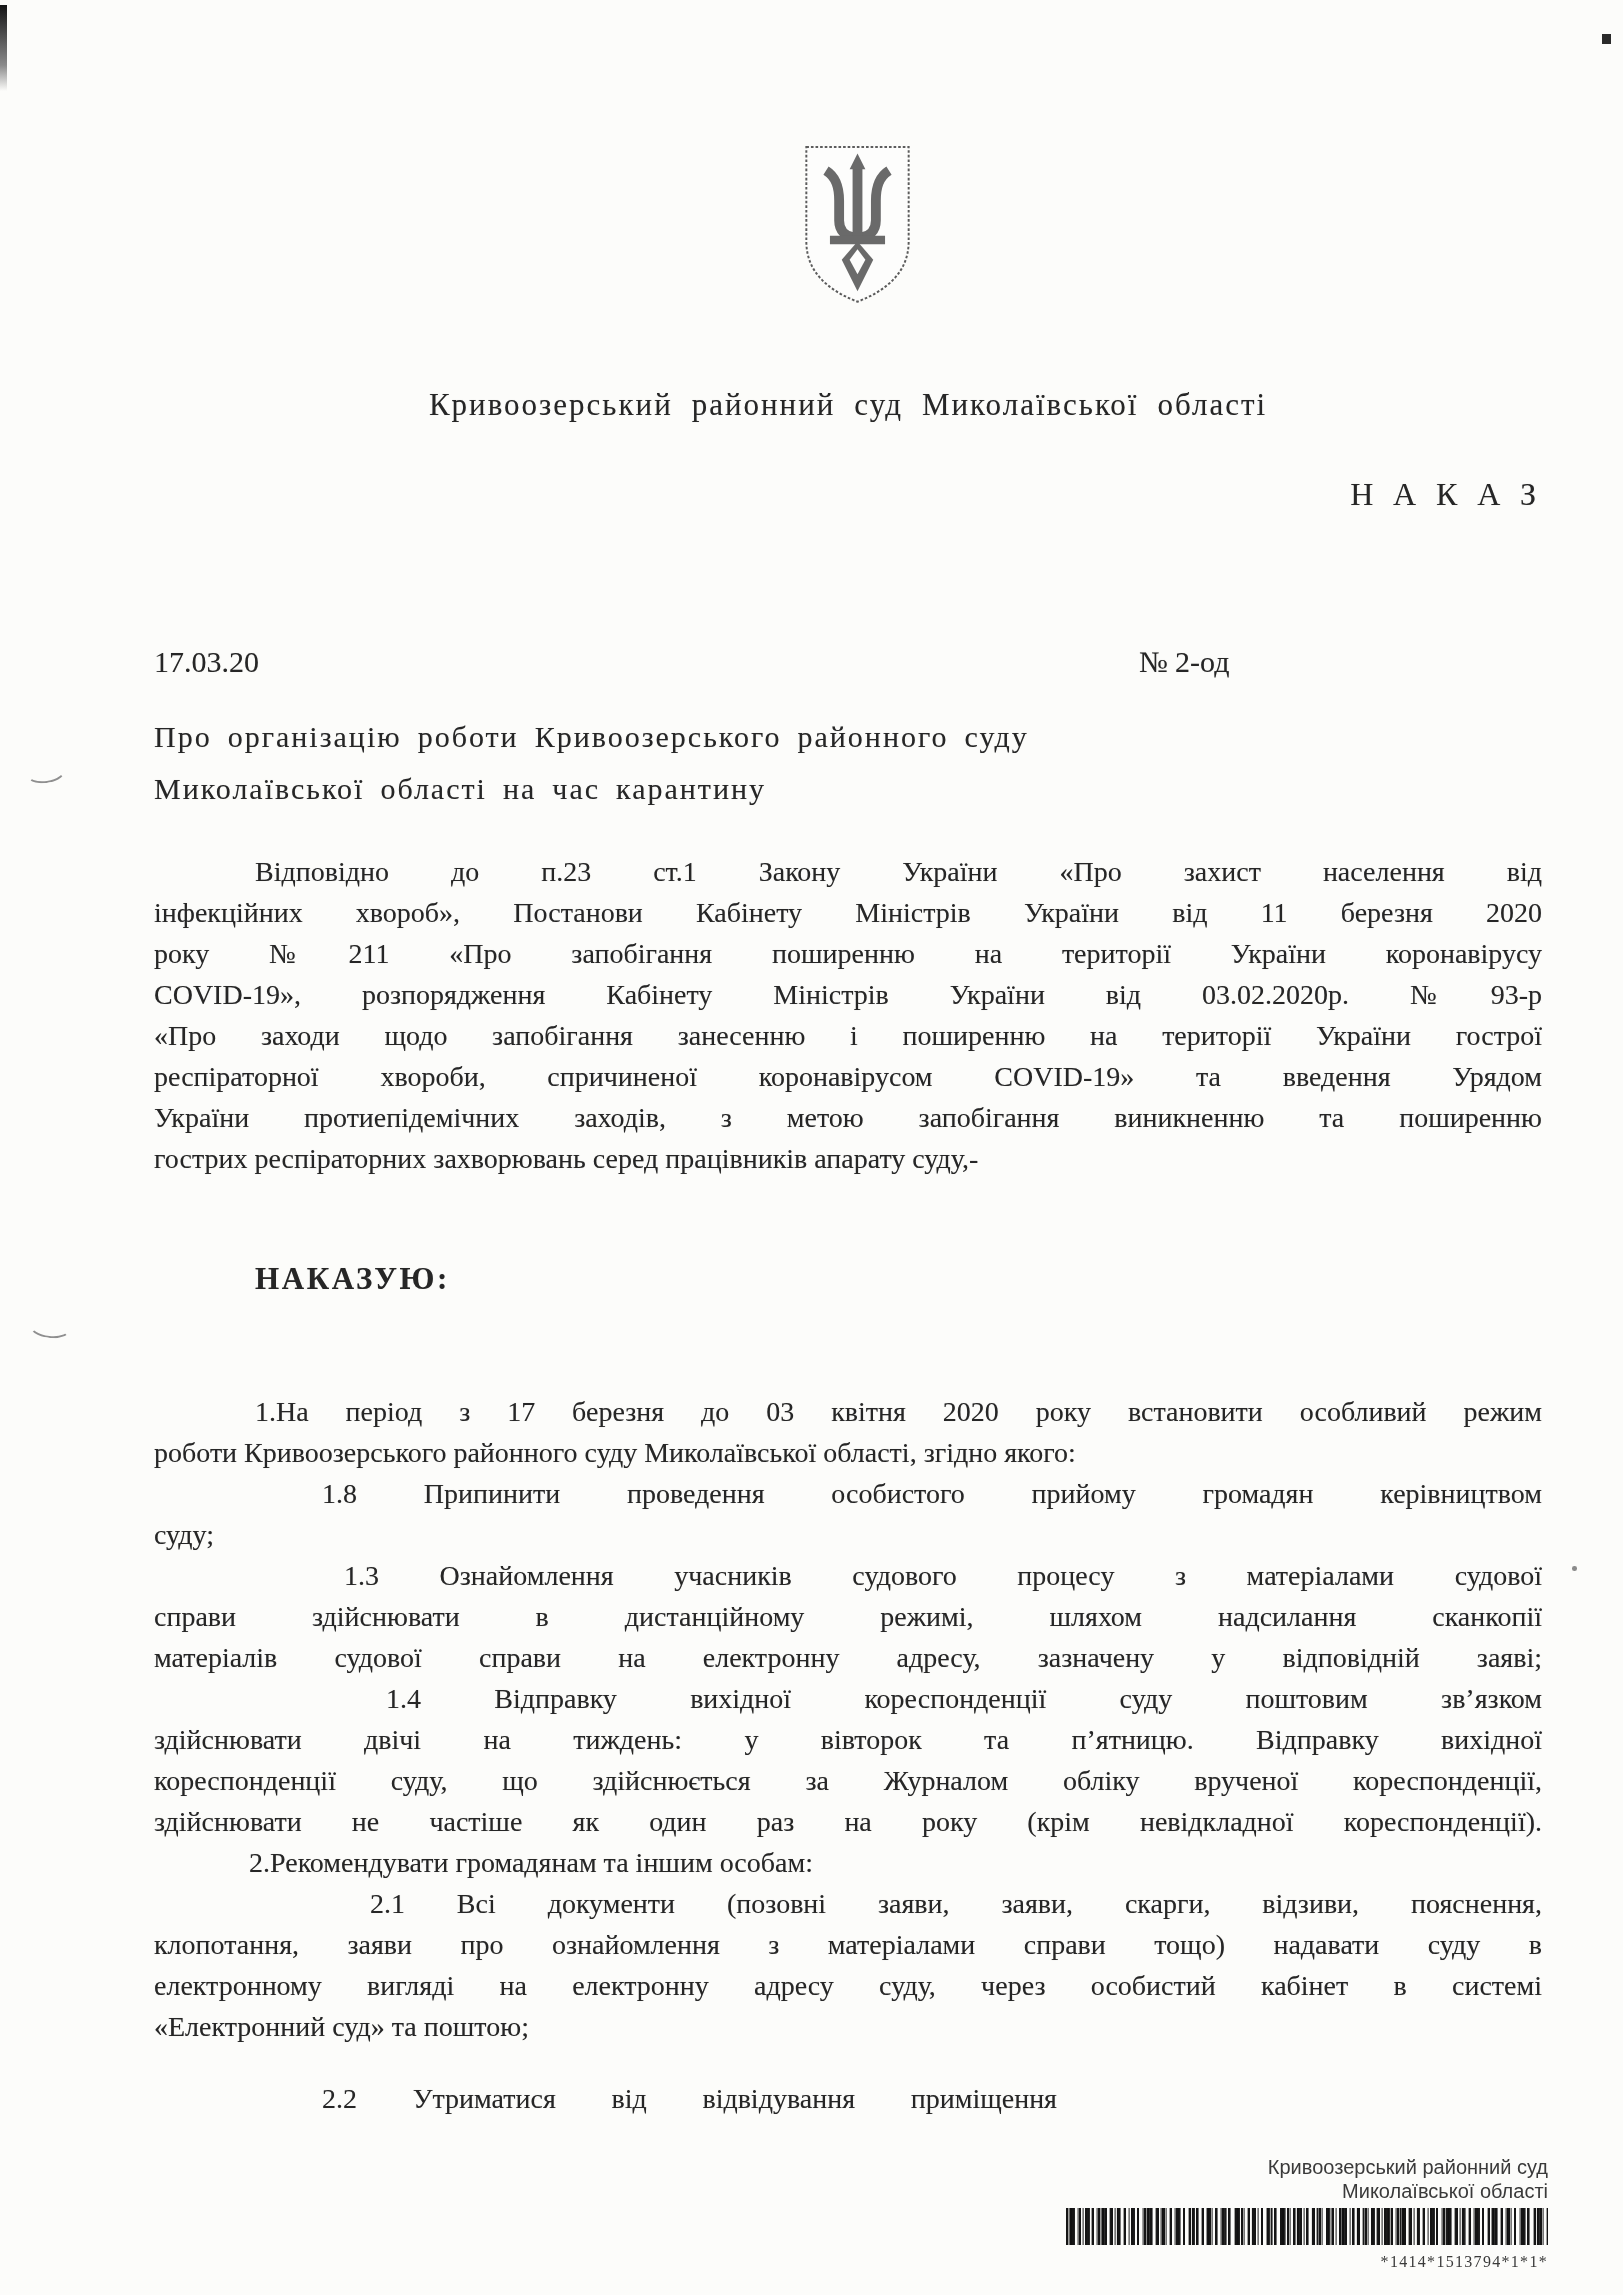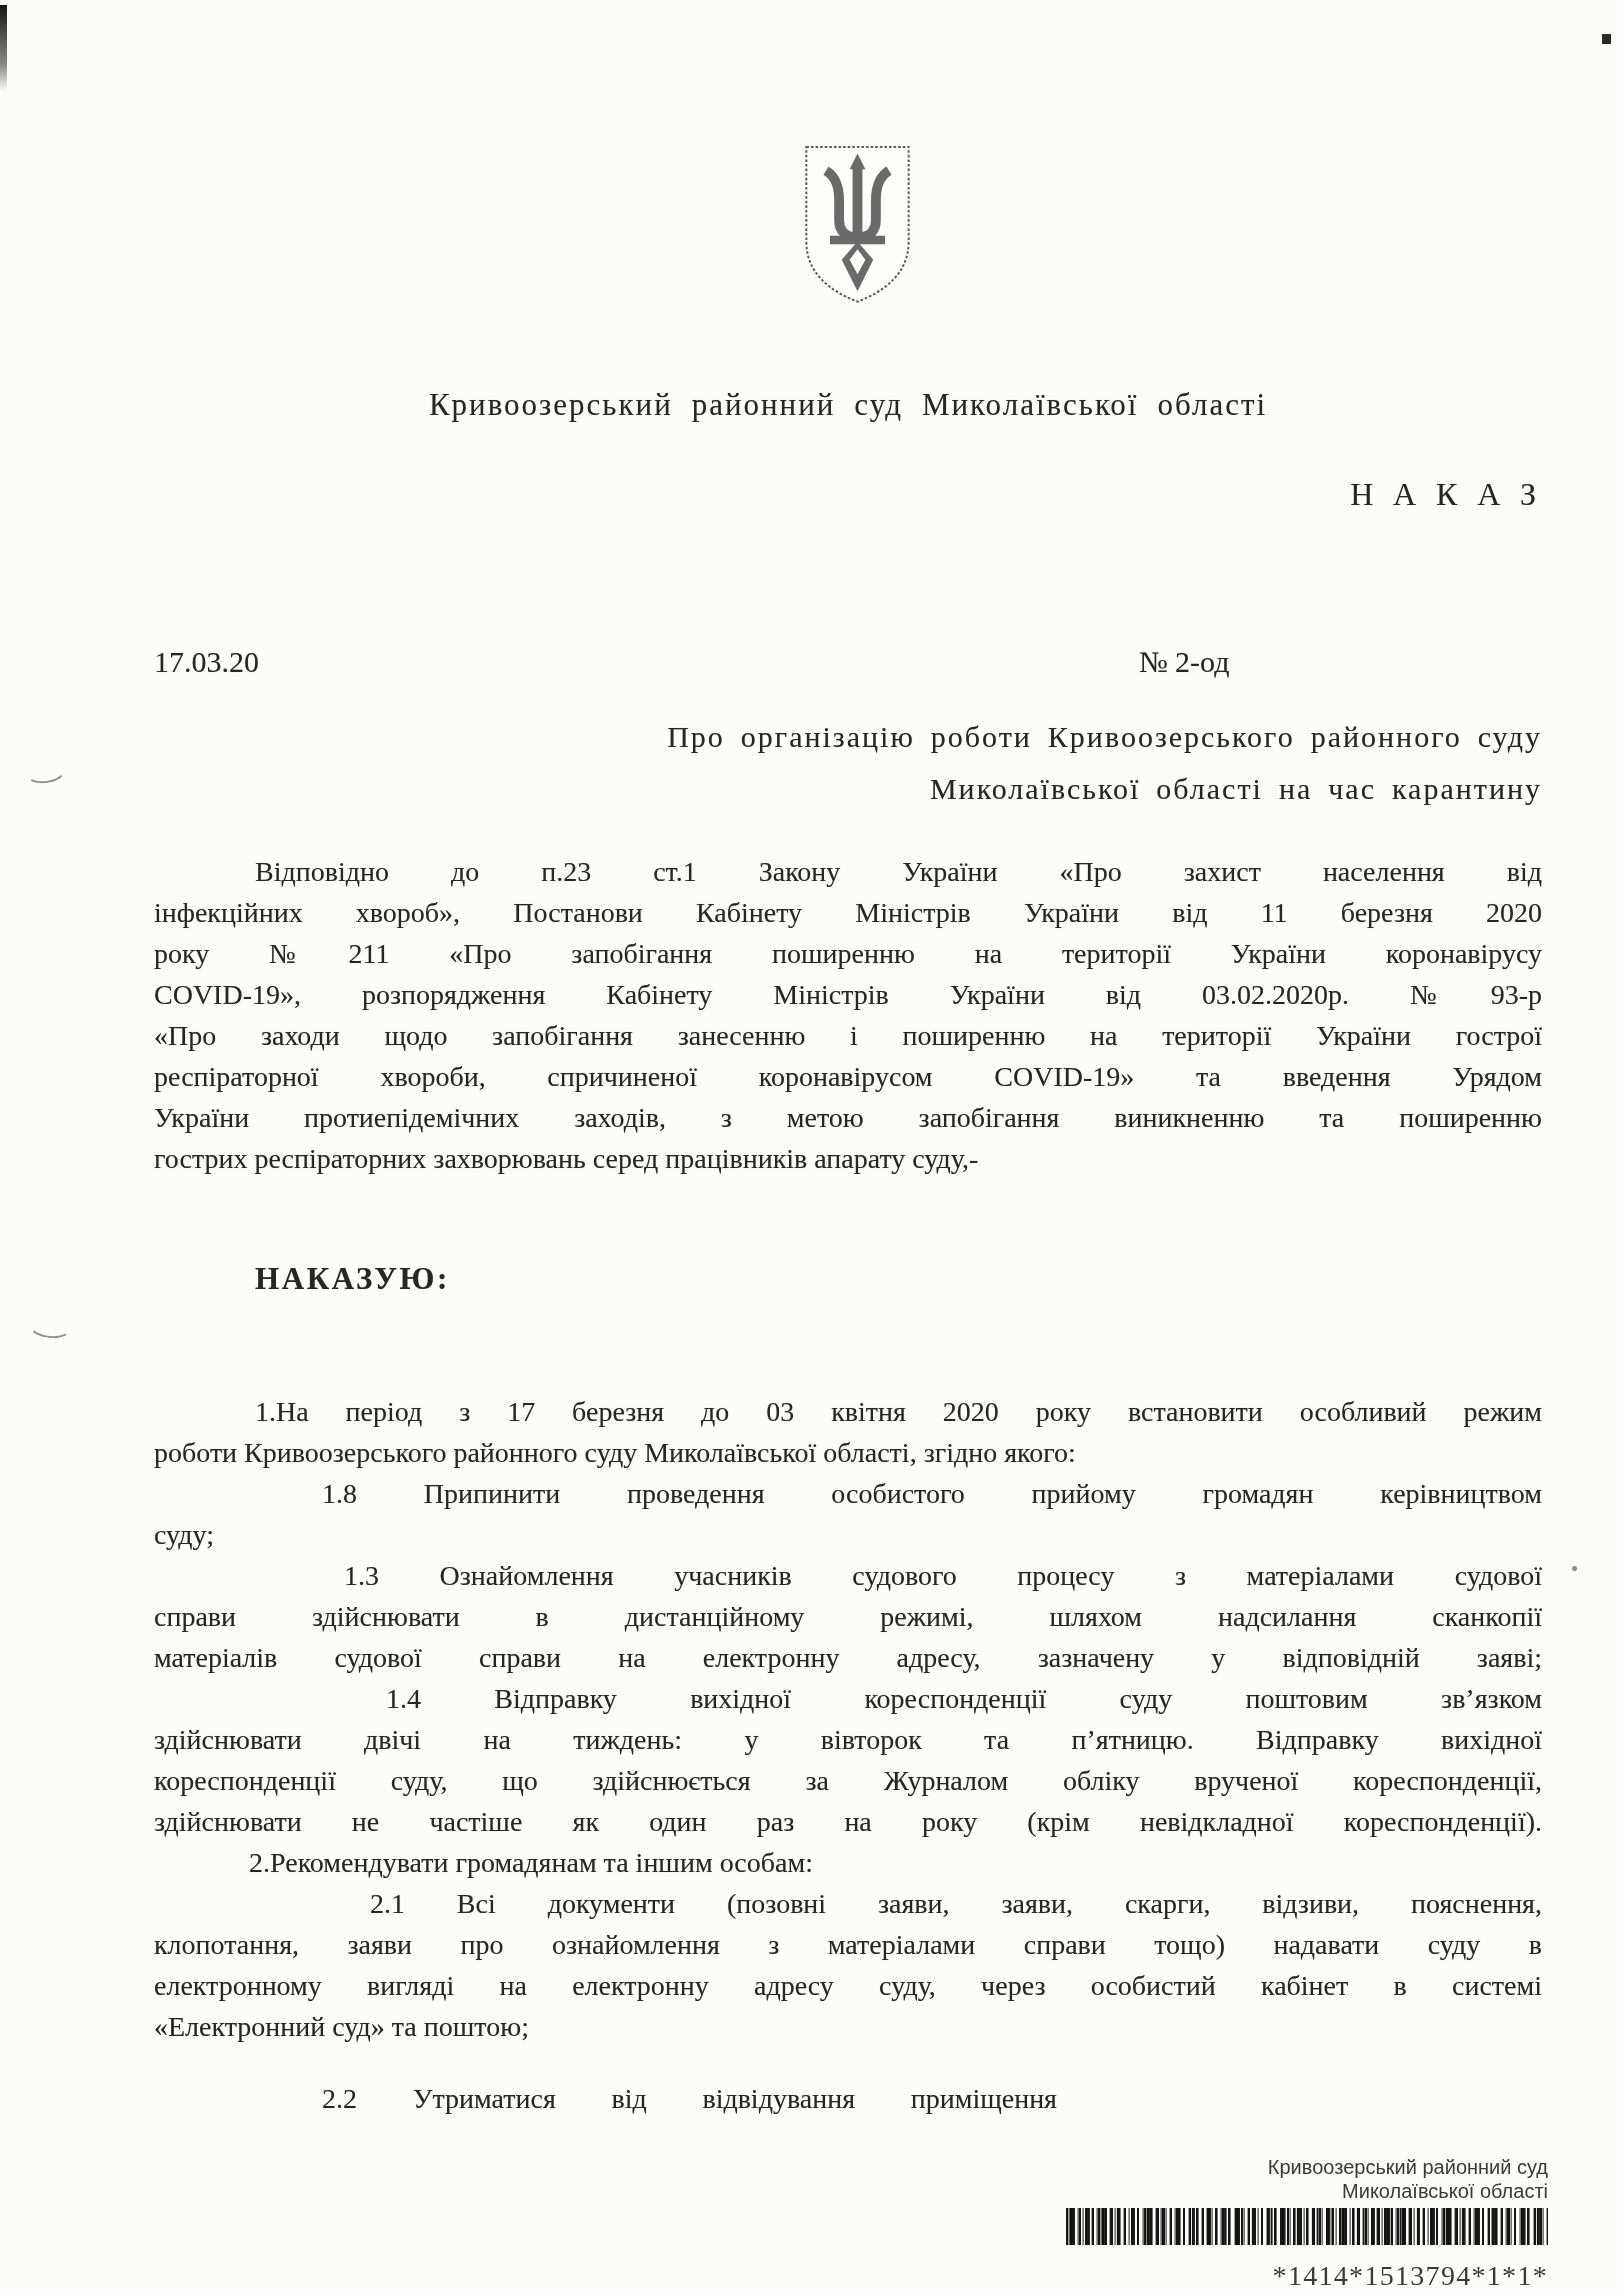--- a/index.html
+++ b/index.html
@@ -12,21 +12,21 @@
     color:#262626;
     overflow:hidden;
     text-shadow:0 0 0.7px rgba(70,70,70,.35);
   }
   .column{position:absolute;left:154px;width:1388px;}
 
   .court-name{top:387px;text-align:center;font-size:31px;letter-spacing:2px;word-spacing:9.2px;}
   .doc-type{top:476px;text-align:right;font-size:32px;letter-spacing:5.9px;}
   .date-row{top:618px;font-size:30px;height:42px;margin-top:27px;}
   .order-number{position:absolute;left:985px;top:0;}
-  .subject{top:711px;text-align:right;font-size:30px;line-height:52px;letter-spacing:2px;word-spacing:6.5px;}
+  .subject{top:711px;text-align:left;font-size:30px;line-height:52px;letter-spacing:2px;word-spacing:6.5px;}
 
   .body-text{top:851px;font-size:28px;line-height:41px;}
   .para{position:relative;}
   .para.bold{font-weight:bold;font-size:31px;letter-spacing:2.6px;}
   .line{text-align:justify;text-align-last:left;}
   .line.just{text-align-last:justify;}
 
   .emblem{position:absolute;left:801px;top:143px;width:113px;height:164px;}
 
   .stamp{
@@ -39,21 +39,21 @@
   .stamp-line{font-size:20px;line-height:24px;text-shadow:none;}
   .barcode{
     margin-top:5.2px;height:37px;width:100%;
     background-color:#fcfcfa;
     background-image:
       repeating-linear-gradient(90deg,#151515 0 2px,transparent 2px 6.5px),
       repeating-linear-gradient(90deg,#1b1b1b 0 1.3px,transparent 1.3px 4.6px),
       repeating-linear-gradient(90deg,#101010 0 3.3px,transparent 3.3px 15px);
     background-position:0 0,2.6px 0,5.9px 0;
   }
-  .barcode-text{font-family:"Liberation Serif", serif;font-size:28px;margin-top:15px;letter-spacing:1.3px;text-shadow:none;}
+  .barcode-text{font-family:"Liberation Serif", serif;font-size:16px;margin-top:8px;letter-spacing:1.3px;text-shadow:none;}
 
   
   .smudge-topleft{position:absolute;left:0;top:5.2px;width:6.5px;height:86px;
     background:linear-gradient(#141414,#8a8a8a 70%,rgba(160,160,160,0));}
   .mark-topright{position:absolute;left:1602px;top:34px;width:8.5px;height:9.8px;background:#2a2a2a;}
   .arc-artifact{position:absolute;border:2px solid transparent;border-bottom-color:#8f8f8f;border-radius:50%;}
   .arc-1{left:25px;top:759px;width:37px;height:19.6px;transform:rotate(-8deg);}
   .arc-2{left:29px;top:1314px;width:39px;height:19.6px;transform:rotate(6deg);}
   .dot-artifact{position:absolute;left:1572px;top:1566px;width:4.6px;height:4.6px;border-radius:50%;background:#8b8b8b;}
 </style>

